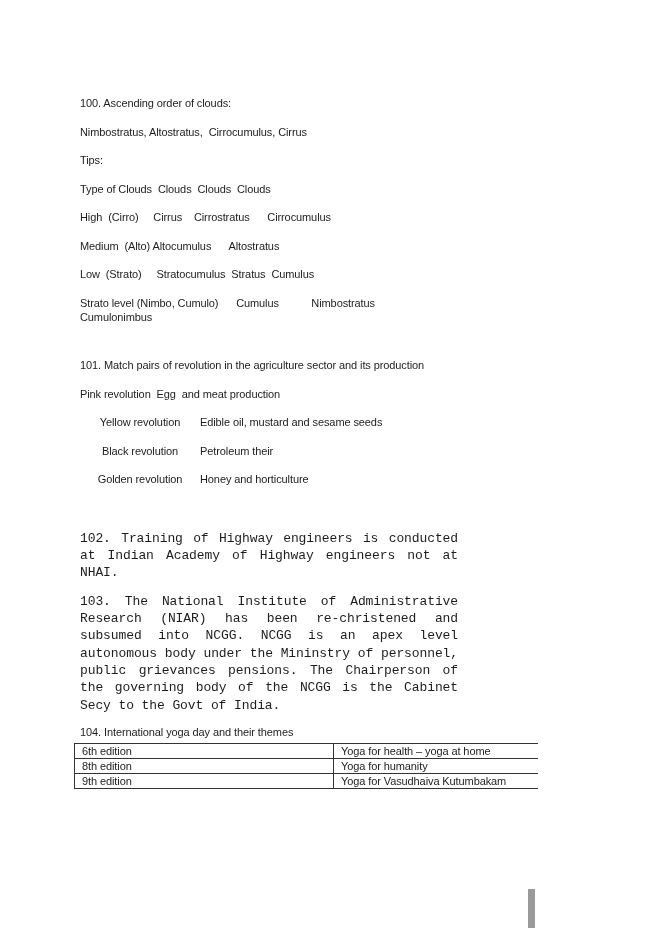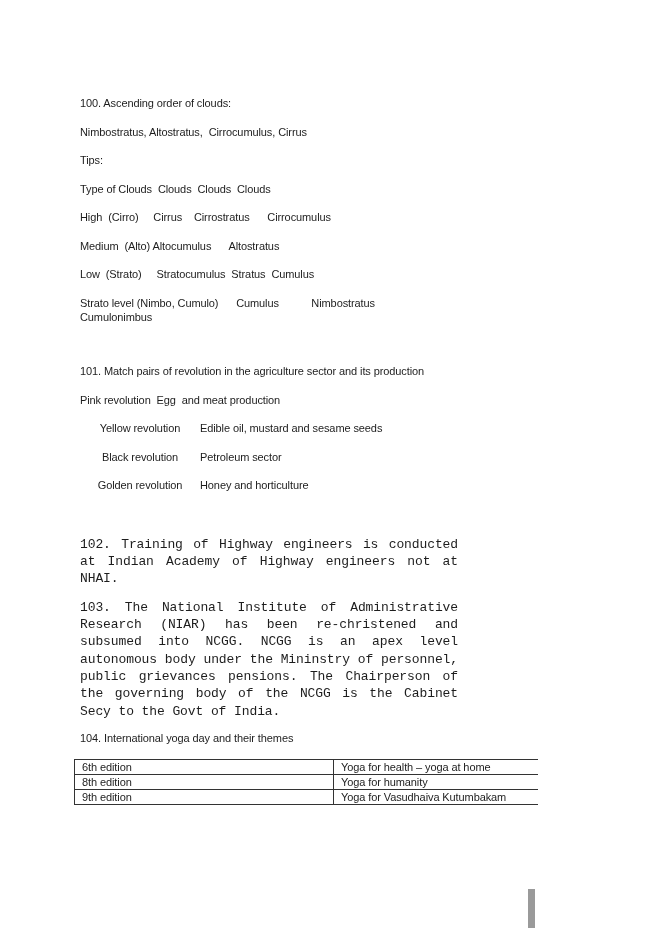--- a/index.html
+++ b/index.html
@@ -35,35 +35,35 @@
     line-height: 14px;
   }
   .pair-label {
     flex: 0 0 120px;
     text-align: center;
   }
   .pair-value {
     flex: 1;
   }
   .gap-before {
-    margin-top: 26px;
+    margin-top: 20px;
   }
   .para {
     margin: 0 0 11.5px 0;
     font-size: 13px;
     line-height: 17.3px;
     text-align: justify;
     white-space: normal;
     font-family: Liberation Mono, monospace;
   }
   .para-first {
     margin-top: 29px;
   }
   .heading-104 {
-    margin-bottom: 14px;
+    margin-bottom: 4px;
   }
   .themes-table {
     border-collapse: collapse;
     margin-left: -6px;
     width: 519px;
     table-layout: fixed;
   }
   .themes-table td {
     border: 1px solid #333333;
     height: 14px;
@@ -100,21 +100,21 @@
     <p class="line">Strato level (Nimbo, Cumulo)      Cumulus           Nimbostratus    Cumulonimbus</p>
 
     <p class="line gap-before">101. Match pairs of revolution in the agriculture sector and its production</p>
     <p class="line">Pink revolution  Egg  and meat production</p>
     <div class="pair-row">
       <span class="pair-label">Yellow revolution</span>
       <span class="pair-value">Edible oil, mustard and sesame seeds</span>
     </div>
     <div class="pair-row">
       <span class="pair-label">Black revolution</span>
-      <span class="pair-value">Petroleum sector</span>
+      <span class="pair-value">Petroleum their</span>
     </div>
     <div class="pair-row">
       <span class="pair-label">Golden revolution</span>
       <span class="pair-value">Honey and horticulture</span>
     </div>
 
     <p class="para para-first">102. Training of Highway engineers is conducted at Indian Academy of Highway engineers not at NHAI.</p>
     <p class="para">103. The National Institute of Administrative Research (NIAR) has been re-christened and subsumed into NCGG. NCGG is an apex level autonomous body under the Mininstry of personnel, public grievances pensions. The Chairperson of the governing body of the NCGG is the Cabinet Secy to the Govt of India.</p>
 
     <p class="line heading-104">104. International yoga day and their themes</p>

